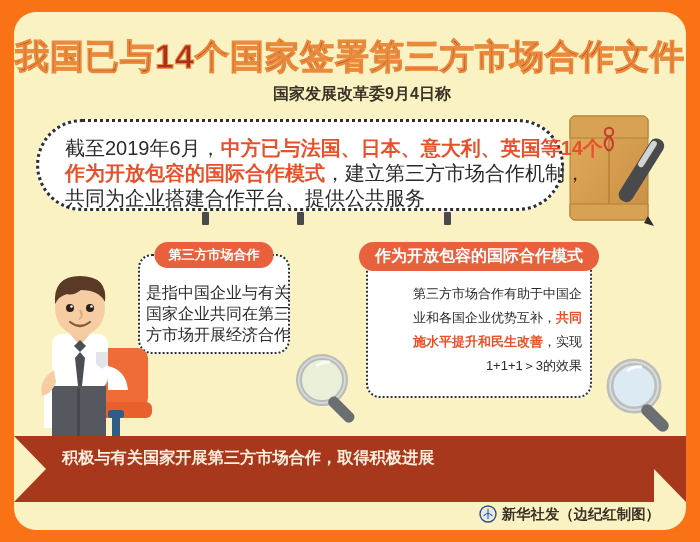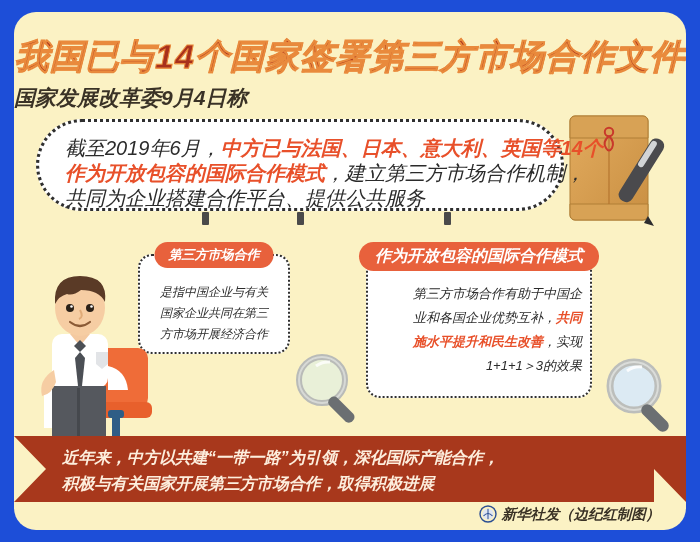--- a/index.html
+++ b/index.html
@@ -4,42 +4,41 @@
 <style>
   html,body{margin:0;padding:0;}
   body{
     width:700px;height:542px;overflow:hidden;
     font-family:"Liberation Sans","DejaVu Sans",sans-serif;
     background:#f6b98f;
   }
   
   #poster{
     position:relative;width:700px;height:542px;
-    background:#1d4ed8;
+    background:#f97316;
     box-sizing:border-box;
-    font-style:italic;
   }
   #inner{
     position:absolute;left:14px;top:12px;right:14px;bottom:12px;
     background:#fbf2c4;
     border-radius:22px;
     overflow:hidden;
   }
   
   #title{
     position:absolute;left:0;top:22px;width:672px;text-align:center;
     font-size:34px;font-weight:bold;letter-spacing:1px;
     color:#a8301c;
     -webkit-text-stroke:1px #e98a3c;
     text-shadow:0 1px 0 #efa057;
     white-space:nowrap;
   }
   #subtitle{
-    position:absolute;left:0;top:72px;width:672px;
-    font-size:21px;font-weight:bold;color:#3a3226;
+    position:absolute;left:0;top:72px;width:672px;text-align:center;
+    font-size:16px;font-weight:bold;color:#3a3226;padding-left:12px;
   }
   
   #mainbox{
     position:absolute;left:22px;top:107px;width:528px;height:92px;
     background:#ffffff;
     border:3px dotted #2f2f2f;
     border-radius:46px;
     box-sizing:border-box;
     padding:14px 20px 0 26px;
   }
@@ -57,21 +56,21 @@
   }
   #box-left{left:124px;top:242px;width:152px;height:100px;padding:26px 6px 0 6px;}
   #box-right{left:352px;top:242px;width:226px;height:144px;padding:26px 8px 0 8px;}
   .pill{
     position:absolute;top:-14px;left:50%;transform:translateX(-50%);
     background:#e8613c;color:#fff;font-weight:bold;
     border-radius:16px;white-space:nowrap;text-align:center;
   }
   #pill-left{font-size:13px;padding:4px 14px;}
   #pill-right{font-size:16px;padding:4px 16px;}
-  #box-left .line{font-size:12px;line-height:21px;color:#2b2b2b;text-align:center;white-space:nowrap;}
+  #box-left .line{font-size:16px;line-height:21px;color:#2b2b2b;text-align:right;white-space:nowrap;}
   #box-right .line{font-size:13px;line-height:24px;color:#2b2b2b;text-align:right;white-space:nowrap;}
   
   #speaker{
     position:absolute;left:150px;top:402px;font-size:15.6px;font-weight:bold;color:#2b2b2b;
   }
   
   #ribbon{
     position:absolute;left:0;top:424px;width:672px;height:66px;
     background:#a8381c;
     clip-path:polygon(0 0,672px 0,672px 66px,640px 33px,640px 66px,0 66px,0 66px,32px 33px,0 0);
@@ -204,21 +203,20 @@
       <circle cx="69.5" cy="36.5" r="1.3" fill="#fff"></circle>
       <path d="M58 40 q4 7 -1 9" fill="none" stroke="#e0ab78" stroke-width="2"></path>
       <path d="M48 52 q10 8 20 0" fill="none" stroke="#8a5a36" stroke-width="2.2" stroke-linecap="round"></path>
 
       <path d="M32 100 q-16 10 -12 26 q10 -2 14 -14" fill="#f6cda3"></path>
     </svg>
 
 
     <div id="ribbon">
       <div id="ribbon-text">
-        <div class="line">近年来，中方以共建“一带一路”为引领，深化国际产能合作，</div>
         <div class="line">积极与有关国家开展第三方市场合作，取得积极进展</div>
       </div>
     </div>
 
     <div id="footer">
       <svg width="18" height="18" viewBox="0 0 18 18">
         <circle cx="9" cy="9" r="8" fill="none" stroke="#2b4f93" stroke-width="1.4"></circle>
         <circle cx="9" cy="9" r="5.6" fill="#dfe6f2"></circle>
         <path d="M4.5 11 q4.5 -5 9 0" fill="none" stroke="#2b4f93" stroke-width="1.1"></path>
         <path d="M9 3.8 v10.4" stroke="#2b4f93" stroke-width="1"></path>

